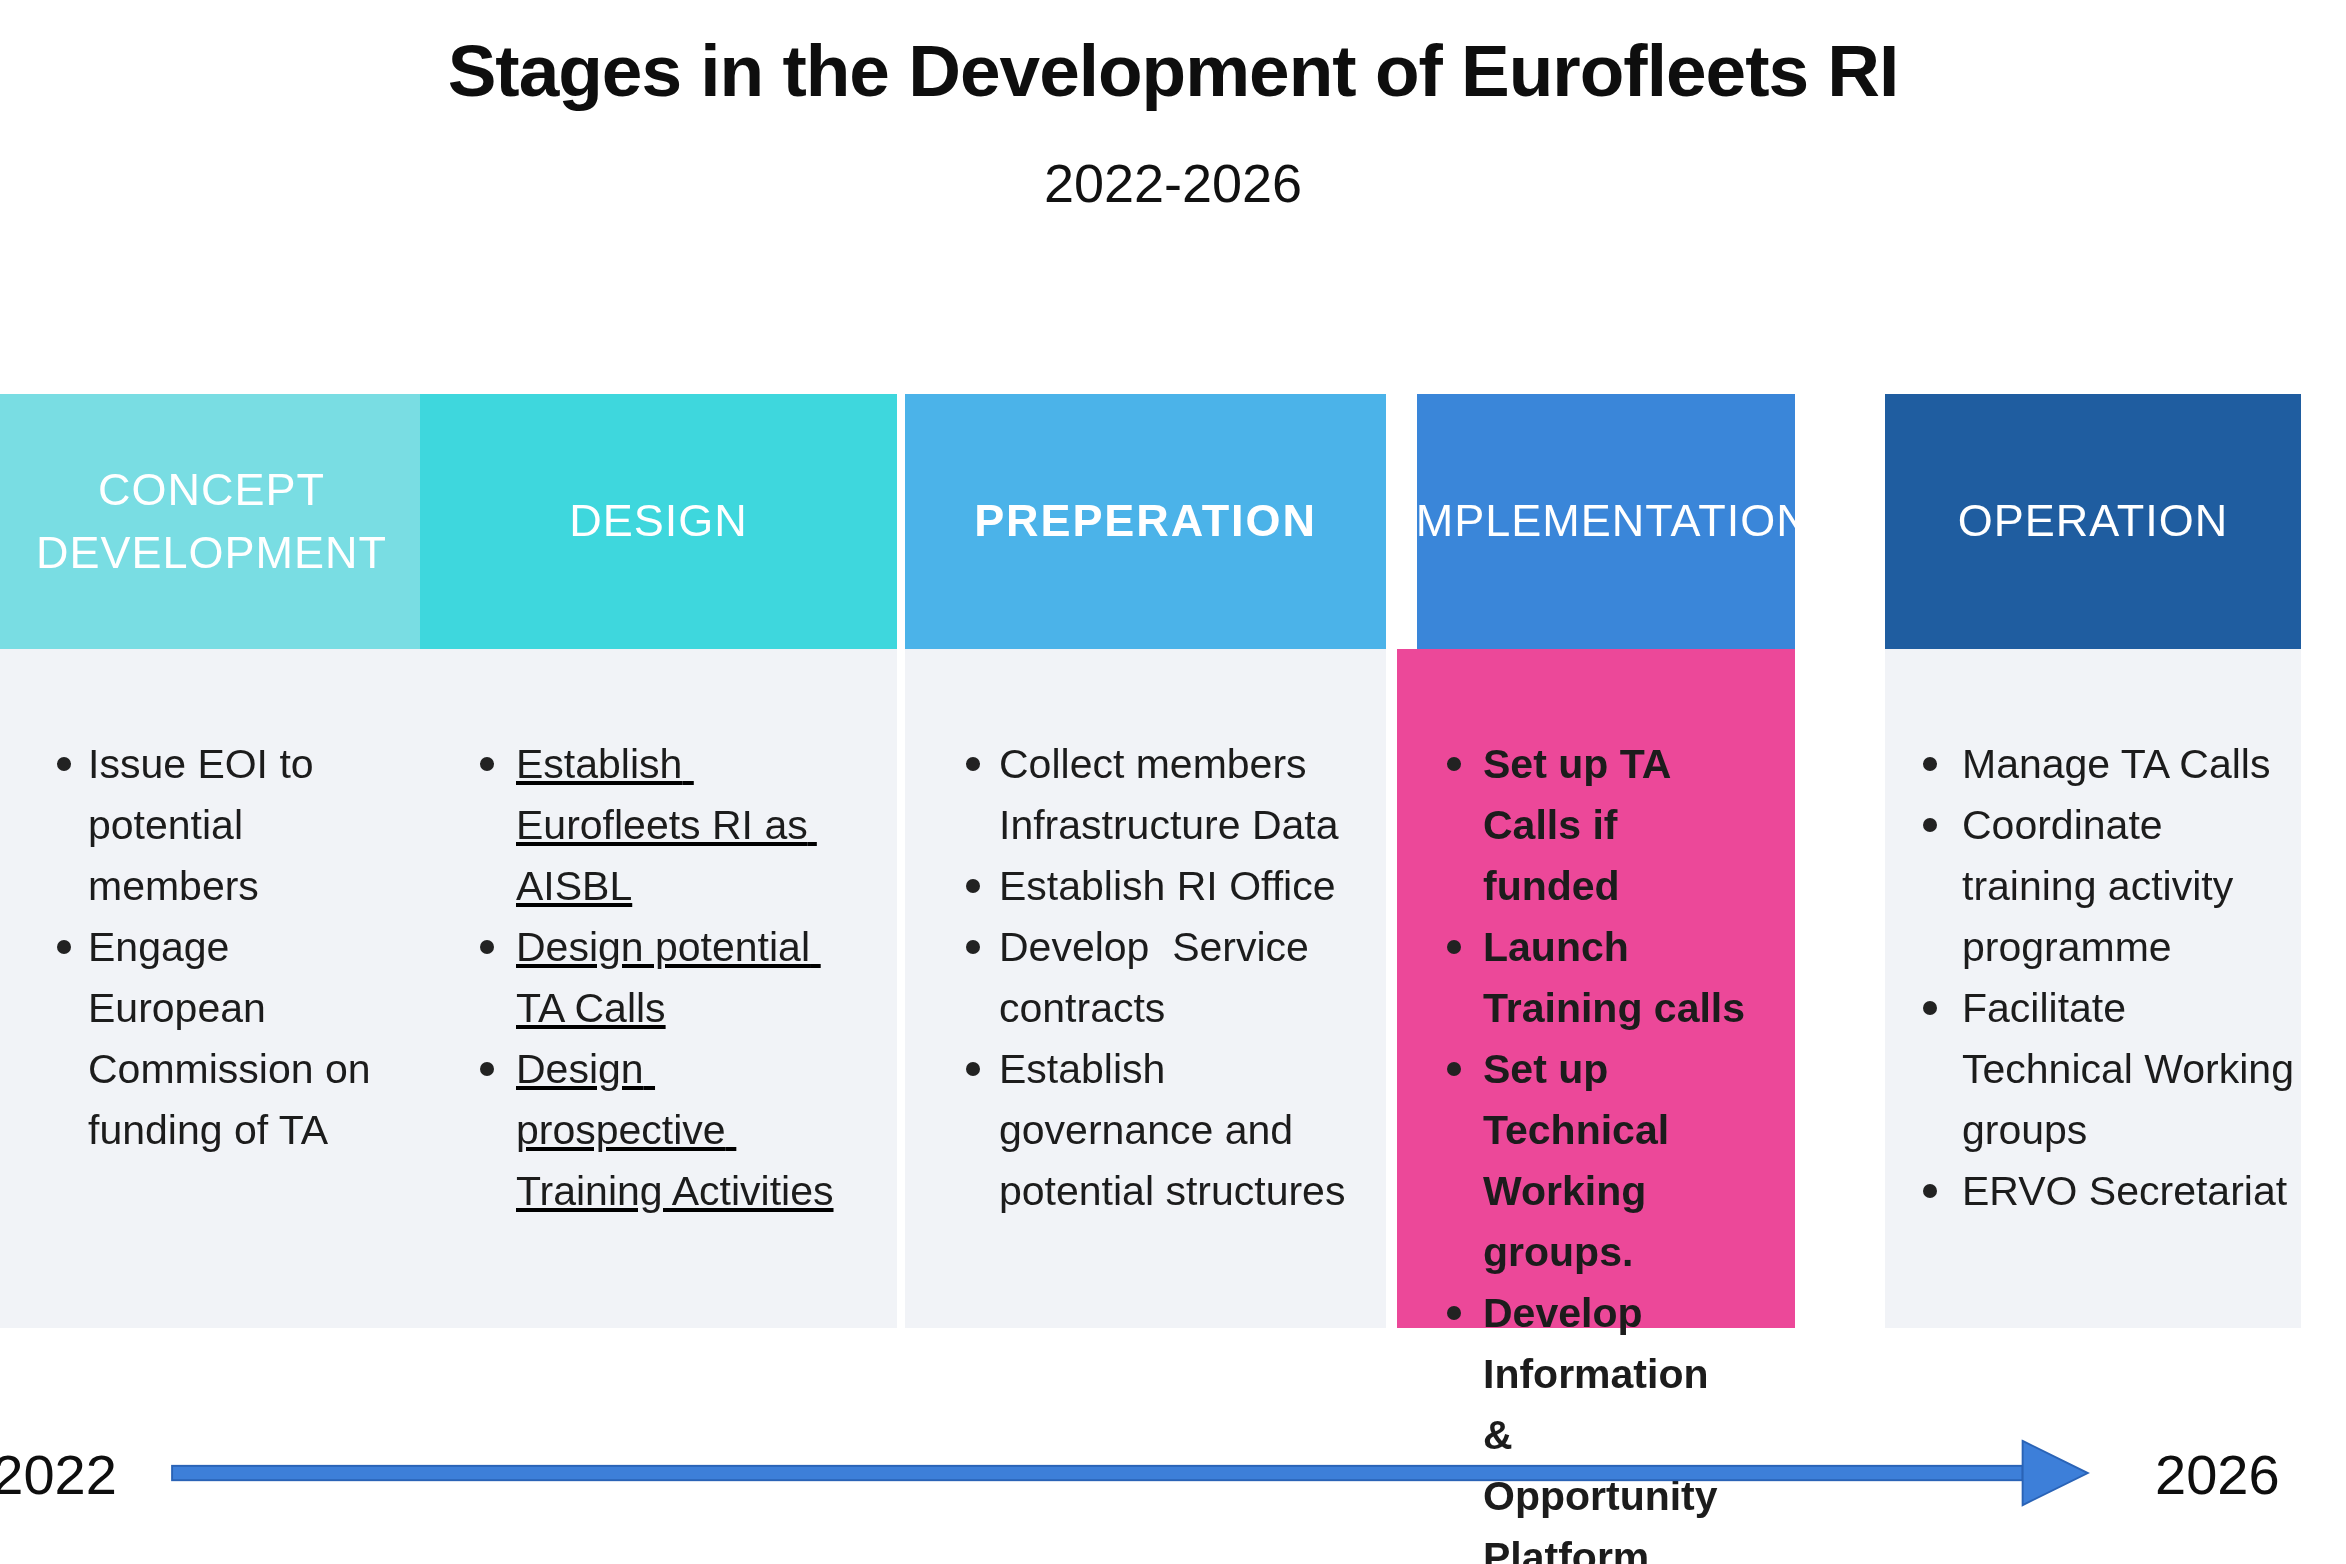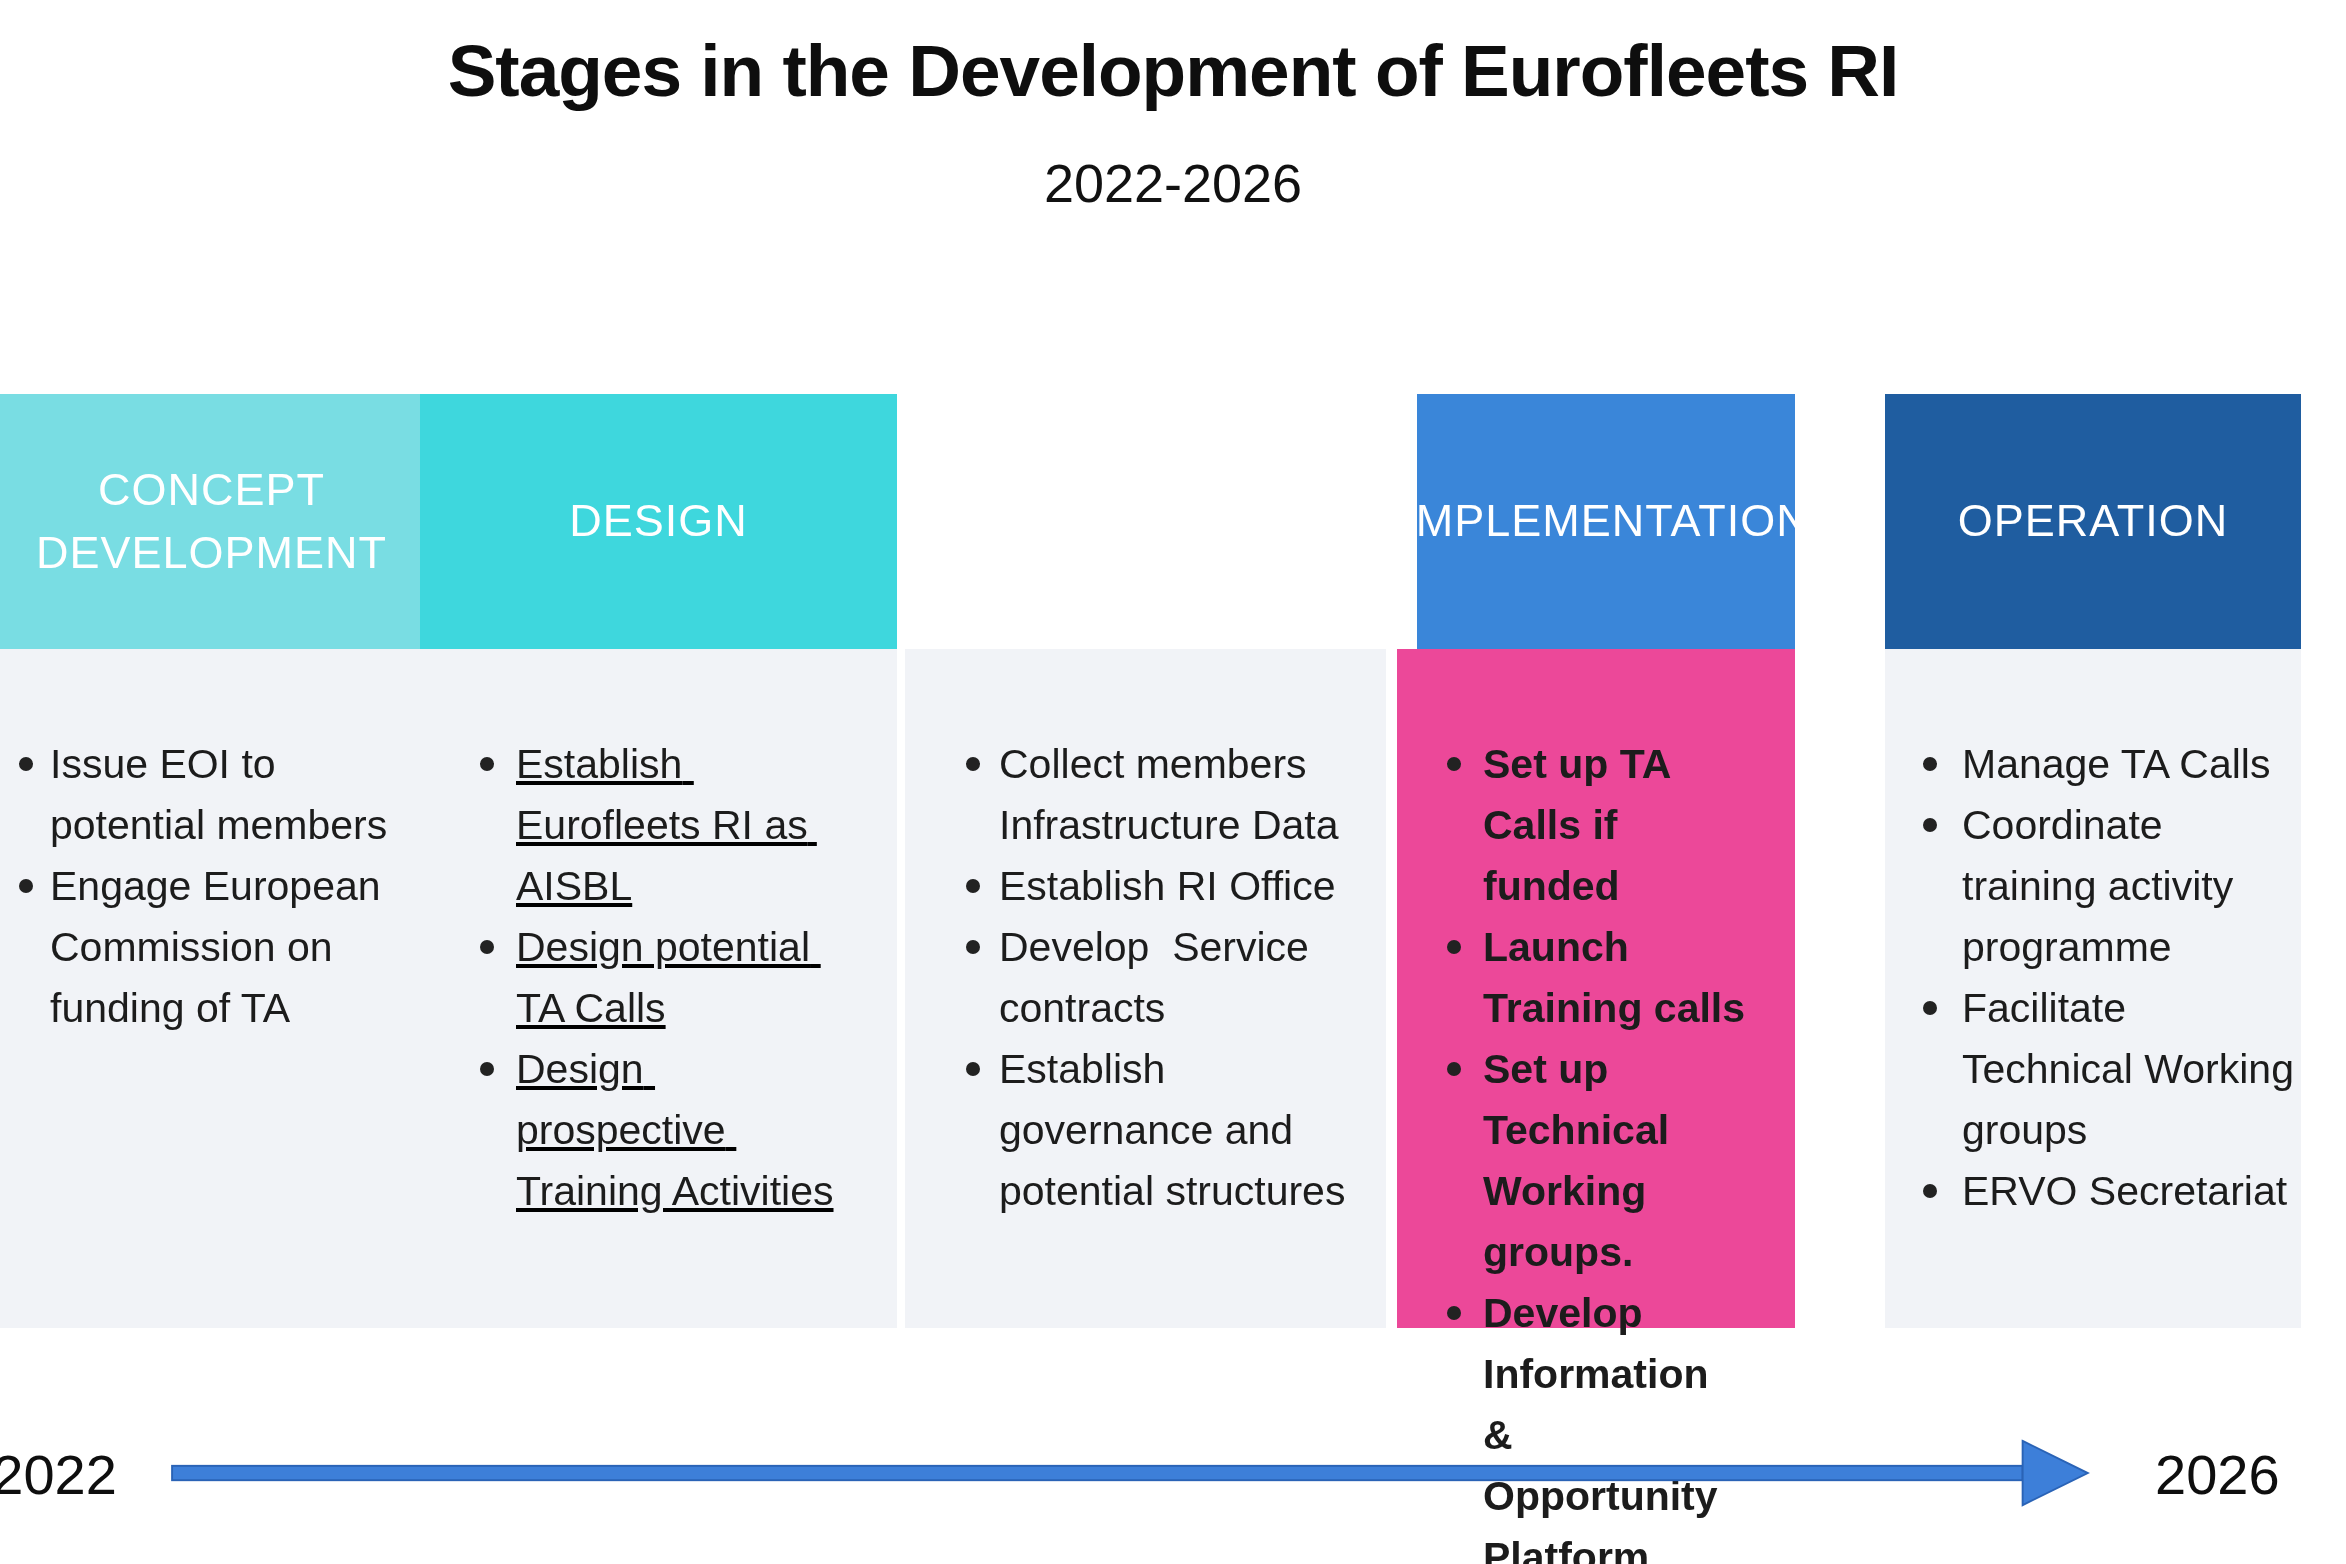--- a/index.html
+++ b/index.html
@@ -60,21 +60,21 @@
 
   <h1 class="page-title">Stages in the Development of Eurofleets RI</h1>
   <div class="page-subtitle">2022-2026</div>
 
   <div id="stages">
   <div class="stage" style="left: 0px; width: 423px;">
     <div class="stage-header" style="background: rgb(121, 221, 227);">
       <span class="stage-label">CONCEPT DEVELOPMENT</span>
       <span class="notch" style="left: 118px; border-top-color: rgb(121, 221, 227);"></span>
     </div>
-    <div class="stage-body" style="background: rgb(241, 243, 247);">
+    <div class="stage-body" style="background: rgb(241, 243, 247); padding-left: 38px;">
       <ul class="stage-list">
             <li style="--padL: 50px; --padR: 21px;"><span class="dot" style="--dot: 19px;"></span><span class="item-text">Issue EOI to potential members</span></li>
             <li style="--padL: 50px; --padR: 21px;"><span class="dot" style="--dot: 19px;"></span><span class="item-text">Engage European Commission on funding of TA</span></li>
           </ul>
     </div>
   </div>
 
   <div class="stage" style="left: 420px; width: 477px;">
     <div class="stage-header" style="background: rgb(62, 215, 221);">
       <span class="stage-label">DESIGN</span>
@@ -83,20 +83,24 @@
     <div class="stage-body" style="background: rgb(241, 243, 247); text-decoration: underline;">
       <ul class="stage-list">
             <li style="--padL: 96px; --padR: 44px;"><span class="dot" style="--dot: 60px;"></span><span class="item-text">Establish Eurofleets RI as AISBL</span></li>
             <li style="--padL: 96px; --padR: 44px;"><span class="dot" style="--dot: 60px;"></span><span class="item-text">Design potential TA Calls</span></li>
             <li style="--padL: 96px; --padR: 44px;"><span class="dot" style="--dot: 60px;"></span><span class="item-text">Design prospective Training Activities</span></li>
           </ul>
     </div>
   </div>
 
   <div class="stage" style="left: 905px; width: 481px;">
+    <div class="stage-header bold" style="background: rgb(75, 179, 233);">
+      <span class="stage-label">PREPERATION</span>
+      <span class="notch" style="left: 186px; border-top-color: rgb(75, 179, 233);"></span>
+    </div>
     <div class="stage-body" style="background: rgb(241, 243, 247);">
       <ul class="stage-list">
             <li style="--padL: 94px; --padR: 32px;"><span class="dot" style="--dot: 61px;"></span><span class="item-text">Collect members Infrastructure Data</span></li>
             <li style="--padL: 94px; --padR: 32px;"><span class="dot" style="--dot: 61px;"></span><span class="item-text">Establish RI Office</span></li>
             <li style="--padL: 94px; --padR: 32px;"><span class="dot" style="--dot: 61px;"></span><span class="item-text">Develop  Service contracts</span></li>
             <li style="--padL: 94px; --padR: 32px;"><span class="dot" style="--dot: 61px;"></span><span class="item-text">Establish governance and potential structures</span></li>
           </ul>
     </div>
   </div>
 

